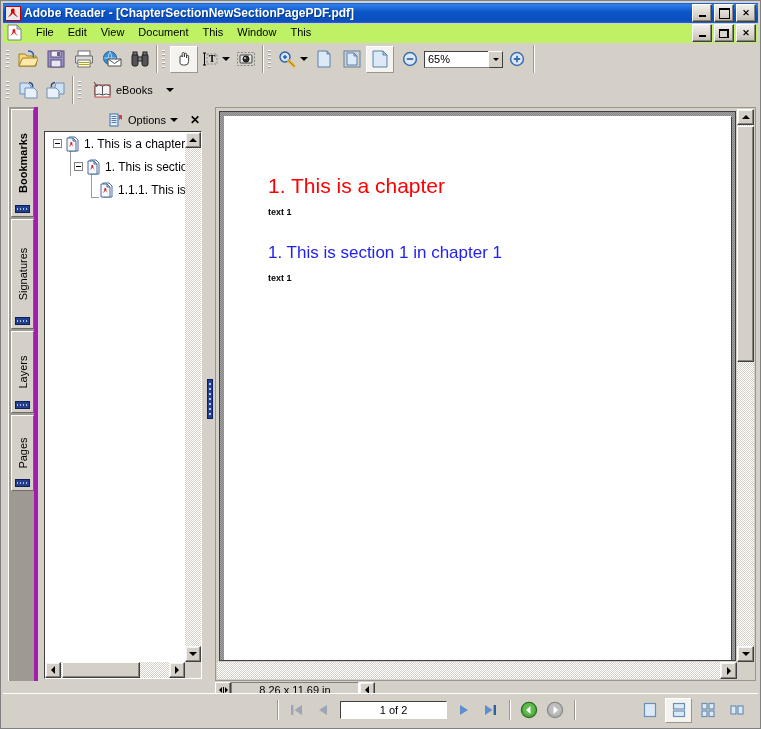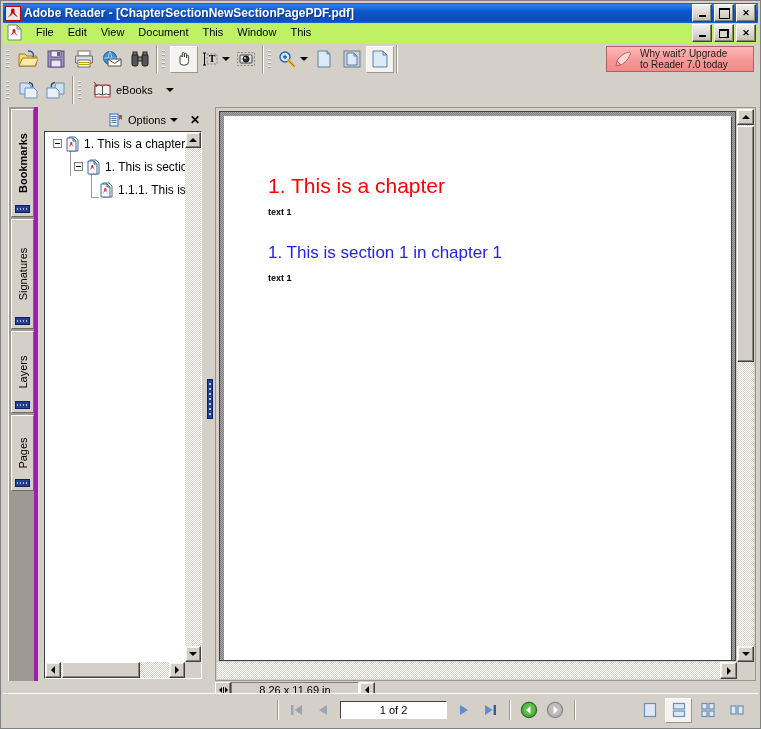--- a/index.html
+++ b/index.html
@@ -680,34 +680,44 @@
       </span>
       <span class="tbtn sel">
         <span>
           <svg width="18" height="18" viewBox="0 0 18 18">
             <path d="M2 1 h10 l4 4 v12 h-14 z" fill="#dceaf8" stroke="#5b80a8"></path>
             <path d="M12 1 v4 h4 z" fill="#b8d0e8" stroke="#5b80a8"></path>
           </svg>
         </span>
       </span>
 
+      <span class="zoombox">
+        <span class="tbtn">
+          <span>
+            <svg width="16" height="16" viewBox="0 0 16 16">
+              <circle cx="8" cy="8" r="6.4" fill="#dce8f8" stroke="#3a6ea8" stroke-width="1.5"></circle>
+              <path d="M4.8 8 h6.4" stroke="#3a6ea8" stroke-width="1.8"></path>
+            </svg>
+          </span>
+        </span>
+        <span class="zoomfield">65%</span>
+        <span class="zoomdrop">
+            <span class="caret"></span>
+          </span>
+        <span class="tbtn">
+          <span>
+            <svg width="16" height="16" viewBox="0 0 16 16">
+              <circle cx="8" cy="8" r="6.4" fill="#dce8f8" stroke="#3a6ea8" stroke-width="1.5"></circle>
+              <path d="M4.8 8 h6.4 M8 4.8 v6.4" stroke="#3a6ea8" stroke-width="1.8"></path>
+            </svg>
+          </span>
+        </span>
+      </span>
     </div>
 
-    <div class="promo">
-      <span style="margin:0 5px 0 6px;">
-        <svg width="20" height="18" viewBox="0 0 20 18">
-          <path d="M16 2 C11 3 6 7 4 11 l4 4 C12 13 16.5 8 17.5 3 z" fill="#ffd6d6" stroke="#c06060"></path>
-          <path d="M4 11 l4 4 l-5 1 z" fill="#f0a8a8" stroke="#c06060"></path>
-        </svg>
-      </span>
-      <span class="ptxt">
-        <span style="display:block">Why wait? Upgrade</span>
-        <span style="display:block">to Reader 7.0 today</span>
-      </span>
-    </div>
   </div>
 
   <div class="toolrow r2">
     <div class="tbgroup">
       <span class="gripper"></span>
       <span class="tbtn">
         <span>
           <svg width="20" height="18" viewBox="0 0 20 18">
             <path d="M2 2 h8 l3 3 v8 h-11 z" fill="#cfe2f5" stroke="#6a8fb8"></path>
             <path d="M7 7 h9 l3 3 v7 h-12 z" fill="#e8f0fa" stroke="#6a8fb8"></path>

